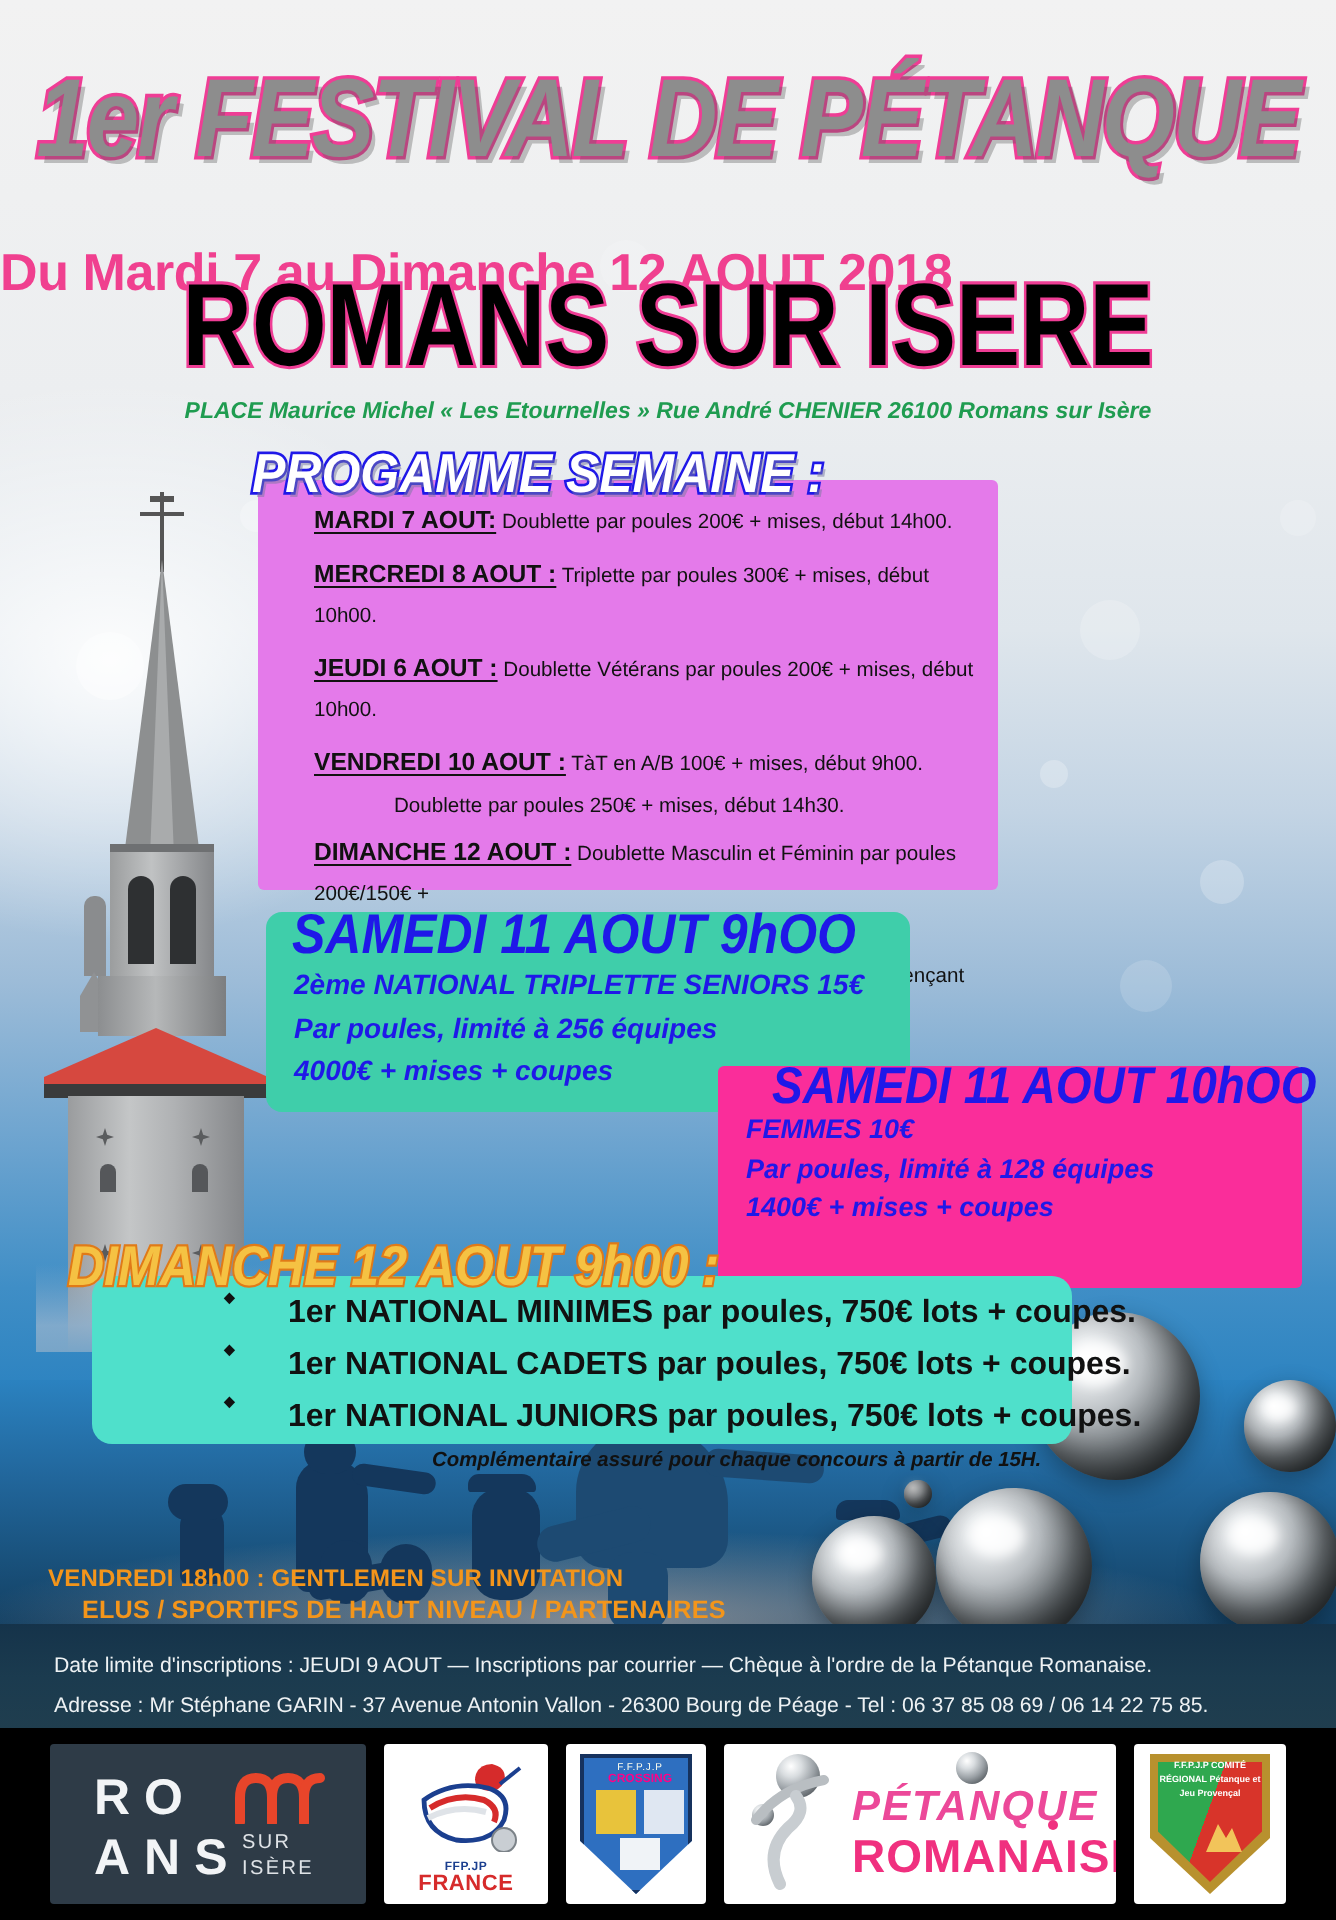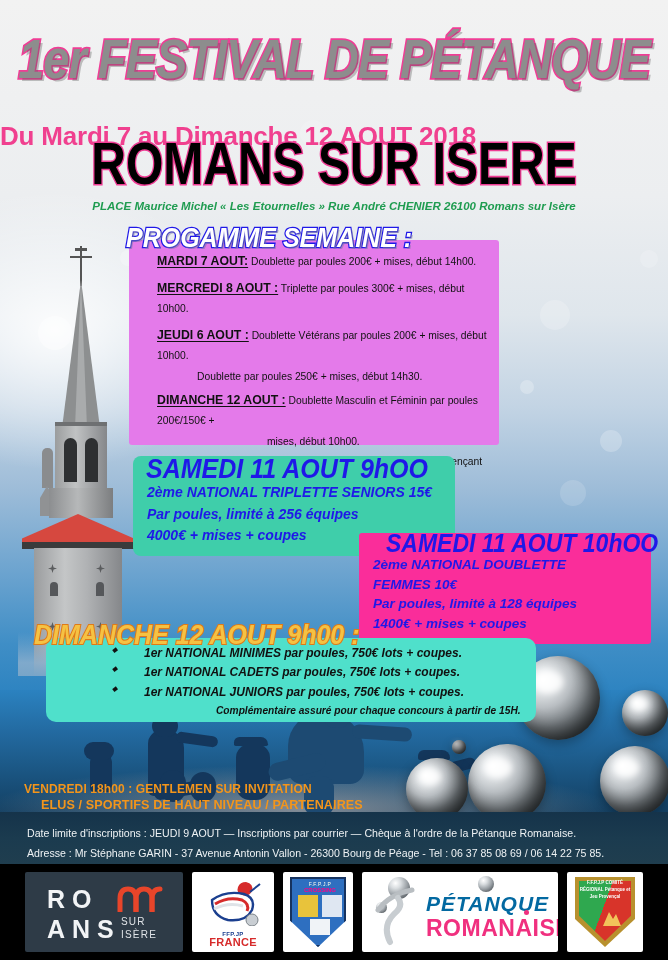--- a/index.html
+++ b/index.html
@@ -253,21 +253,21 @@
     white-space: nowrap;
     transform: scaleY(1.12); transform-origin: left top;
     z-index: 7;
   }
   .dim-box {
     position: absolute; left: 46px; top: 638px; width: 490px; height: 84px;
     background: #4fe0cb; border-radius: 10px; z-index: 5;
     padding: 6px 8px 4px 10px;
   }
   .dim-box .bl {
-    font-weight: bold; font-style: italic; font-size: 12px;
+    font-weight: bold; font-size: 16px;
     color: #111; line-height: 1.62; white-space: nowrap;
     padding-left: 88px; position: relative;
   }
   .dim-box .bl::before {
     content: "\25C6"; position: absolute; left: 56px; top: 0;
     font-size: 7px; color: #111;
   }
   .dim-box .ft {
     font-weight: bold; font-style: italic; font-size: 10.2px;
     color: #111; margin-top: 3px; padding-left: 160px; white-space: nowrap;
@@ -332,21 +332,21 @@
   .shield .sq2 { position: absolute; left: 30px; top: 16px; width: 20px; height: 22px; background: #dfe7f2; }
   .shield .sq3 { position: absolute; left: 18px; top: 40px; width: 20px; height: 16px; background: #f0f3f7; }
   .shield .top { position: absolute; left: 0; top: 2px; width: 56px; text-align: center;
     font-size: 5px; color: #ffe; letter-spacing: .4px; }
   .shield .nm { position: absolute; left: 0; top: 8px; width: 56px; text-align: center;
     font-size: 6px; font-weight: bold; color: #f08; }
 
   .pet-ball { position: absolute; border-radius: 50%;
     background: radial-gradient(circle at 34% 28%, #fff 0%, #d9dde0 25%, #9aa0a5 55%, #5d6368 80%, #8d9398 100%); }
   .pet-t1 { position: absolute; left: 64px; top: 20px; font-size: 21px; font-weight: bold;
-    font-style: italic; color: #0369a1; letter-spacing: 1px; }
+    font-style: italic; color: #ec4899; letter-spacing: 1px; }
   .pet-t2 { position: absolute; left: 64px; top: 43px; font-size: 23px; font-weight: bold;
     color: #f0307f; letter-spacing: 0.5px; }
 
   .reg-shield { position: absolute; left: 8px; top: 5px; width: 60px; height: 70px;
     background: #b8912e; clip-path: polygon(0 0, 100% 0, 100% 60%, 50% 100%, 0 60%); }
   .reg-inner { position: absolute; left: 12px; top: 9px; width: 52px; height: 60px;
     background: linear-gradient(110deg, #2fa84f 0%, #2fa84f 46%, #d8342a 46%, #d8342a 100%);
     clip-path: polygon(0 0, 100% 0, 100% 58%, 50% 100%, 0 58%); }
   .reg-m { position: absolute; left: 34px; top: 36px; width: 22px; height: 20px; }
   .reg-t { position: absolute; left: 10px; top: 8px; width: 56px; text-align: center;
@@ -444,37 +444,39 @@
   <div class="prog-box">
     <div class="prog-row">
       <span class="d">MARDI 7 AOUT:</span><span class="t"> Doublette par poules 200€ + mises, début 14h00.</span>
     </div>
     <div class="prog-row">
       <span class="d">MERCREDI 8 AOUT :</span><span class="t"> Triplette par poules 300€ + mises, début 10h00.</span>
     </div>
     <div class="prog-row">
       <span class="d">JEUDI 6 AOUT :</span><span class="t"> Doublette Vétérans par poules 200€ + mises, début 10h00.</span>
     </div>
+    <div class="prog-row">
+      <span class="d">VENDREDI 10 AOUT :</span><span class="t"> TàT en A/B 100€ + mises, début 9h00.</span>
+    </div>
     <div class="prog-sub">Doublette par poules 250€ + mises, début 14h30.</div>
     <div class="prog-row">
       <span class="d">DIMANCHE 12 AOUT :</span><span class="t"> Doublette Masculin et Féminin par poules 200€/150€ +</span>
     </div>
     <div class="prog-indent2">mises, début 10h00.</div>
     <div class="prog-cont">Complémentaire assuré pour tous les concours  en poules commençant le matin.</div>
   </div>
 
   <div class="sam9-box">
     <div class="ln">2ème NATIONAL TRIPLETTE SENIORS  15€</div>
     <div class="ln">Par poules, limité à 256 équipes</div>
     <div class="ln">4000€ + mises + coupes</div>
   </div>
   <div class="sam9-heading">SAMEDI 11 AOUT 9hOO</div>
 
   <div class="sam10-box">
-    <div class="ln">2ème NATIONAL DOUBLETTE</div>
     <div class="ln">FEMMES  10€</div>
     <div class="ln">Par poules, limité à 128 équipes</div>
     <div class="ln">1400€ + mises + coupes</div>
   </div>
   <div class="sam10-heading">SAMEDI 11 AOUT 10hOO</div>
 
   <div class="dim-box">
     <div class="bl">1er NATIONAL MINIMES par poules, 750€ lots + coupes.</div>
     <div class="bl">1er NATIONAL CADETS par poules, 750€ lots + coupes.</div>
     <div class="bl">1er NATIONAL JUNIORS par poules, 750€ lots + coupes.</div>

